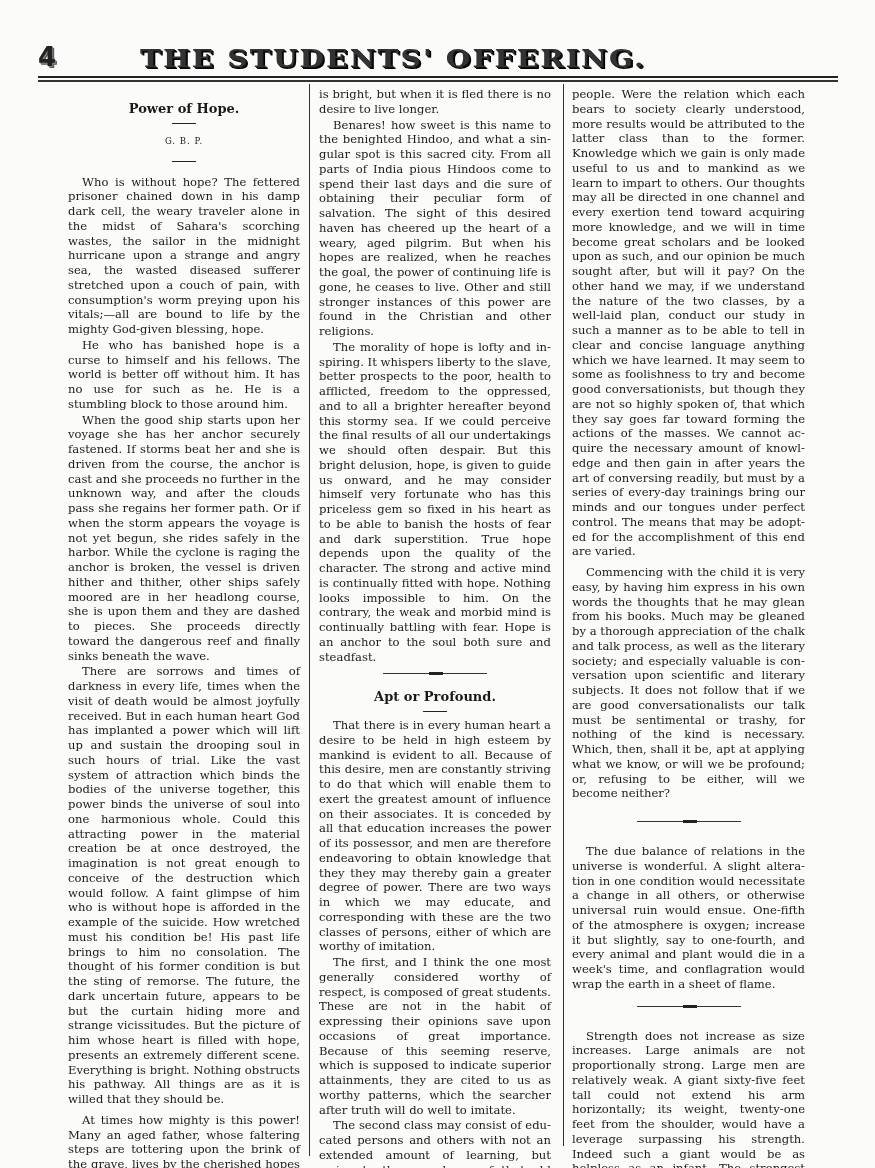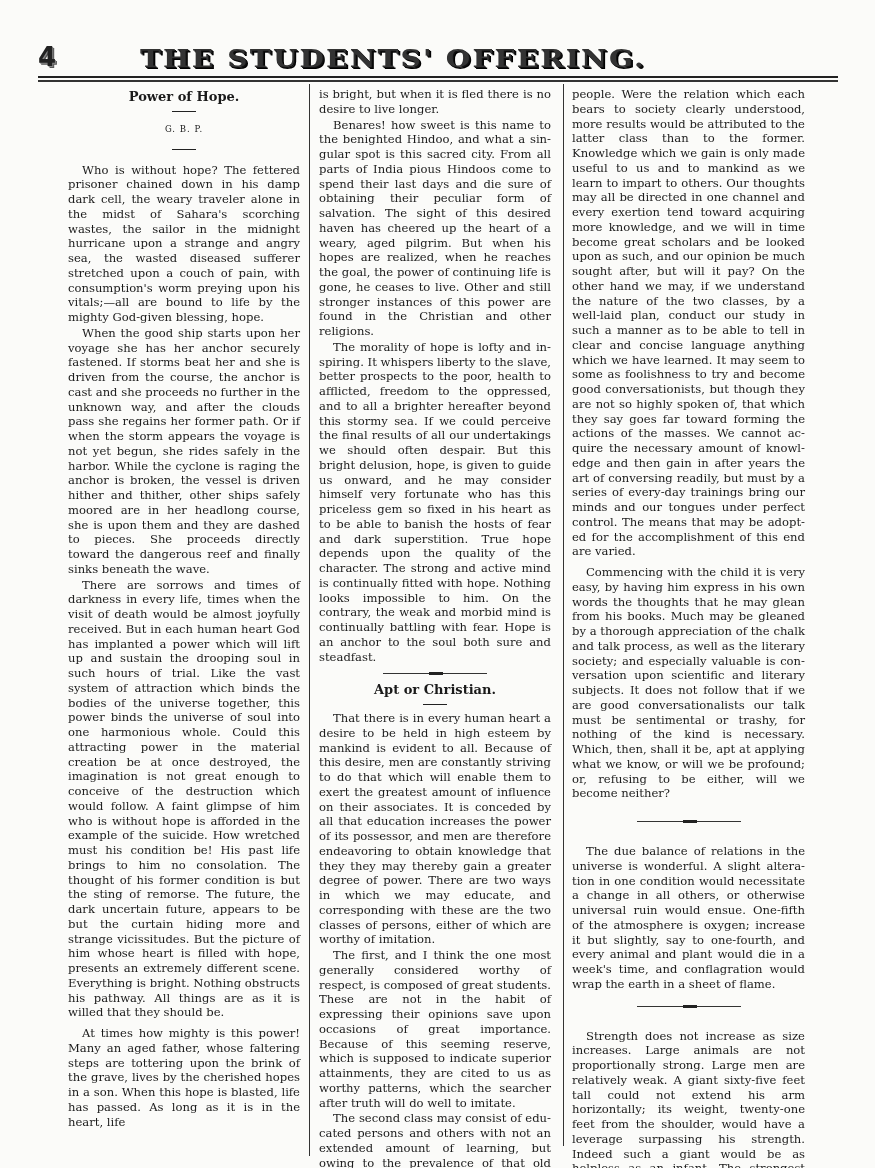--- a/index.html
+++ b/index.html
@@ -32,21 +32,21 @@
     }
     .col p { margin: 1px; text-indent: 14px; }
     .col p.noindent { text-indent: 0; }
     .col-1 { left: 67px; width: 234px; }
     .col-2 { left: 318px; width: 234px; }
     .col-3 { left: 571px; width: 235px; }
     .vline { position: absolute; top: 84px; width: 1px; background: #333; }
     .v1 { left: 309px; height: 1072px; }
     .v2 { left: 563px; height: 1062px; }
     h2.head {
-      margin: 4px 0 0; text-align: center; font-size: 13px; font-weight: bold;
+      margin: 16px 0 0; text-align: center; font-size: 13px; font-weight: bold;
       font-family: "DejaVu Serif", serif;
     }
     .short-rule { width: 24px; height: 1px; background: #222; margin: 6px auto; }
     .byline { text-align: center; font-size: 8.5px; letter-spacing: 1px; margin: 10px 0 12px; }
     .orn {
       position: relative; width: 104px; height: 1px; background: #333; margin: 9px auto;
     }
     .orn::after {
       content: ""; position: absolute; left: 46px; top: -1px; width: 14px; height: 3px; background: #222;
     }
@@ -65,31 +65,32 @@
 <div class="vline v1"></div>
 <div class="vline v2"></div>
 
 <div class="col col-1">
   <h2 class="head">Power of Hope.</h2>
   <div class="short-rule"></div>
   <div class="byline">G. B. P.</div>
   <div class="short-rule"></div>
   <div style="height:6px"></div>
   <p>Who is without hope? The fettered prisoner chained down in his damp dark cell, the weary traveler alone in the midst of Sahara's scorching wastes, the sailor in the midnight hurricane upon a strange and angry sea, the wasted diseased suf­ferer stretched upon a couch of pain, with consumption's worm preying upon his vitals;—all are bound to life by the mighty God-given blessing, hope.</p>
+  <p>He who has banished hope is a curse to himself and his fellows. The world is better off without him. It has no use for such as he. He is a stumbling block to those around him.</p>
   <p>When the good ship starts upon her voyage she has her anchor securely fast­ened. If storms beat her and she is driven from the course, the anchor is cast and she proceeds no further in the un­known way, and after the clouds pass she regains her former path. Or if when the storm appears the voyage is not yet begun, she rides safely in the harbor. While the cyclone is raging the anchor is broken, the vessel is driven hither and thither, other ships safely moored are in her headlong course, she is upon them and they are dashed to pieces. She pro­ceeds directly toward the dangerous reef and finally sinks beneath the wave.</p>
   <p>There are sorrows and times of dark­ness in every life, times when the visit of death would be almost joyfully re­ceived. But in each human heart God has implanted a power which will lift up and sustain the drooping soul in such hours of trial. Like the vast system of attraction which binds the bodies of the universe together, this power binds the universe of soul into one harmonious whole. Could this attracting power in the material creation be at once destroy­ed, the imagination is not great enough to conceive of the destruction which would follow. A faint glimpse of him who is without hope is afforded in the example of the suicide. How wretched must his condition be! His past life brings to him no consolation. The thought of his former condition is but the sting of remorse. The future, the dark uncertain future, appears to be but the curtain hiding more and strange vicissitudes. But the picture of him whose heart is filled with hope, presents an extremely different scene. Every­thing is bright. Nothing obstructs his pathway. All things are as it is willed that they should be.</p>
   <p style="margin-top:6px">At times how mighty is this power! Many an aged father, whose faltering steps are tottering upon the brink of the grave, lives by the cherished hopes in a son. When this hope is blasted, life has passed. As long as it is in the heart, life</p>
 </div>
 
 <div class="col col-2">
   <p class="noindent">is bright, but when it is fled there is no desire to live longer.</p>
   <p>Benares! how sweet is this name to the benighted Hindoo, and what a sin­gular spot is this sacred city. From all parts of India pious Hindoos come to spend their last days and die sure of ob­taining their peculiar form of salvation. The sight of this desired haven has cheered up the heart of a weary, aged pilgrim. But when his hopes are real­ized, when he reaches the goal, the power of continuing life is gone, he ceases to live. Other and still stronger instances of this power are found in the Christian and other religions.</p>
   <p>The morality of hope is lofty and in­spiring. It whispers liberty to the slave, better prospects to the poor, health to afflicted, freedom to the oppressed, and to all a brighter hereafter beyond this stormy sea. If we could perceive the final results of all our undertakings we should often despair. But this bright delusion, hope, is given to guide us on­ward, and he may consider himself very fortunate who has this priceless gem so fixed in his heart as to be able to banish the hosts of fear and dark superstition. True hope depends upon the quality of the character. The strong and active mind is continually fitted with hope. Nothing looks impossible to him. On the contrary, the weak and morbid mind is continually battling with fear. Hope is an anchor to the soul both sure and steadfast.</p>
   <div class="orn"></div>
-  <h2 class="head">Apt or Christian.</h2>
+  <h2 class="head">Apt or Profound.</h2>
   <div class="short-rule"></div>
   <p>That there is in every human heart a desire to be held in high esteem by man­kind is evident to all. Because of this desire, men are constantly striving to do that which will enable them to exert the greatest amount of influence on their as­sociates. It is conceded by all that edu­cation increases the power of its possess­or, and men are therefore endeavoring to obtain knowledge that they they may thereby gain a greater degree of power. There are two ways in which we may educate, and corresponding with these are the two classes of persons, either of which are worthy of imitation.</p>
   <p>The first, and I think the one most generally considered worthy of respect, is composed of great students. These are not in the habit of expressing their opinions save upon occasions of great importance. Because of this seeming re­serve, which is supposed to indicate su­perior attainments, they are cited to us as worthy patterns, which the searcher after truth will do well to imitate.</p>
   <p>The second class may consist of edu­cated persons and others with not an ex­tended amount of learning, but owing to the prevalence of that old saying that “he who says little does his work the best,” this class is less esteemed by most</p>
 </div>
 
 <div class="col col-3">
   <p class="noindent">people. Were the relation which each bears to society clearly understood, more results would be attributed to the latter class than to the former. Knowledge which we gain is only made useful to us and to mankind as we learn to impart to others. Our thoughts may all be direct­ed in one channel and every exertion tend toward acquiring more knowledge, and we will in time become great schol­ars and be looked upon as such, and our opinion be much sought after, but will it pay? On the other hand we may, if we understand the nature of the two classes, by a well-laid plan, conduct our study in such a manner as to be able to tell in clear and concise language anything which we have learned. It may seem to some as foolishness to try and become good conversationists, but though they are not so highly spoken of, that which they say goes far toward forming the actions of the masses. We cannot ac­quire the necessary amount of knowl­edge and then gain in after years the art of conversing readily, but must by a se­ries of every-day trainings bring our minds and our tongues under perfect control. The means that may be adopt­ed for the accomplishment of this end are varied.</p>
   <p style="margin-top:6px">Commencing with the child it is very easy, by having him express in his own words the thoughts that he may glean from his books. Much may be gleaned by a thorough appreciation of the chalk and talk process, as well as the literary society; and especially valuable is con­versation upon scientific and literary subjects. It does not follow that if we are good conversationalists our talk must be sentimental or trashy, for nothing of the kind is necessary. Which, then, shall it be, apt at applying what we know, or will we be profound; or, refusing to be either, will we become neither?</p>
   <div class="orn" style="margin-top:20px"></div>

